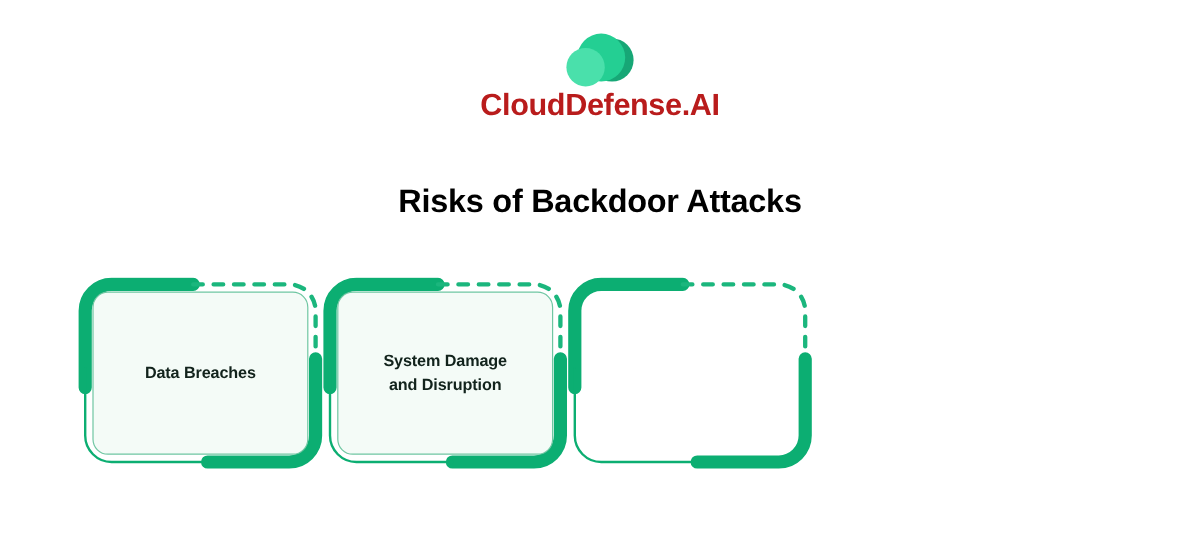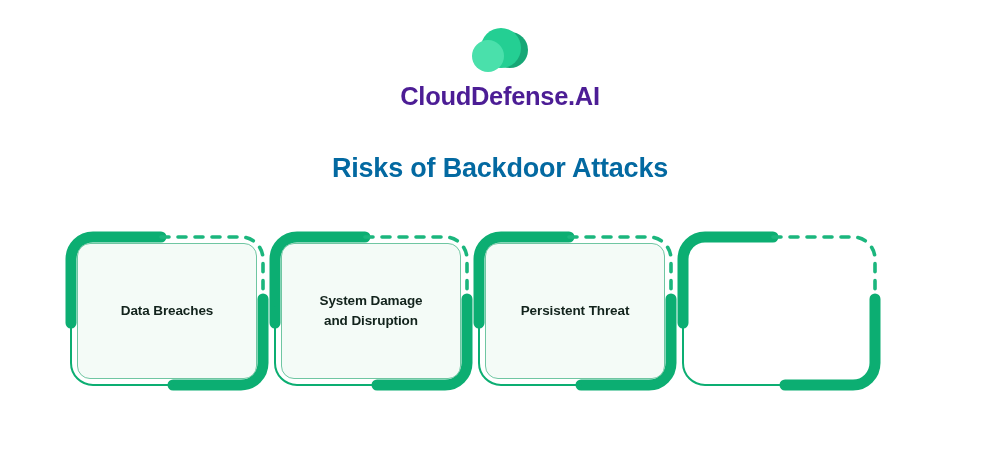--- a/index.html
+++ b/index.html
@@ -32,39 +32,39 @@
     align-items: center;
   }
 
   .logo-mark {
     width: 72px;
     height: 48px;
     display: block;
   }
 
   .brand-name {
-    margin-top: 10px;
+    margin-top: 2px;
     font-size: 25.5px;
     font-weight: 700;
     letter-spacing: -0.3px;
-    color: #4c1d95;
+    color: #b91c1c;
     line-height: 1;
     font-family: "Liberation Sans", sans-serif;
   }
 
   
   .page-title {
     position: absolute;
     top: 152px;
     left: 0;
     width: 1000px;
     text-align: center;
     font-size: 27px;
     font-weight: 700;
-    color: #0369a1;
+    color: #000000;
     letter-spacing: -0.2px;
     line-height: 1.2;
   }
 
   
   .cards {
     position: absolute;
     top: 231px;
     left: 65px;
     width: 876px;
@@ -151,31 +151,20 @@
         <path d="M96 6 L176 6 A22 22 0 0 1 198 28 L198 84" fill="none" stroke="#1bb67d" stroke-width="3.6" stroke-linecap="round" stroke-dasharray="8 9"></path>
         <path d="M198 68 L198 132 A22 22 0 0 1 176 154 L108 154" fill="none" stroke="#0cae72" stroke-width="11" stroke-linecap="round"></path>
         <path d="M108 154 L28 154 A22 22 0 0 1 6 132 L6 76" fill="none" stroke="#0cae72" stroke-width="2" stroke-linecap="round"></path>
       </svg>
       <div class="card-inner">
         <div class="card-label">System Damage
 and Disruption</div>
       </div>
     </div>
 
-    <div class="card">
-      <svg class="card-frame" viewBox="0 0 204 160" xmlns="http://www.w3.org/2000/svg" aria-hidden="true">
-        <path d="M6 92 L6 28 A22 22 0 0 1 28 6 L96 6" fill="none" stroke="#0cae72" stroke-width="11" stroke-linecap="round"></path>
-        <path d="M96 6 L176 6 A22 22 0 0 1 198 28 L198 84" fill="none" stroke="#1bb67d" stroke-width="3.6" stroke-linecap="round" stroke-dasharray="8 9"></path>
-        <path d="M198 68 L198 132 A22 22 0 0 1 176 154 L108 154" fill="none" stroke="#0cae72" stroke-width="11" stroke-linecap="round"></path>
-        <path d="M108 154 L28 154 A22 22 0 0 1 6 132 L6 76" fill="none" stroke="#0cae72" stroke-width="2" stroke-linecap="round"></path>
-      </svg>
-      <div class="card-inner">
-        <div class="card-label">Persistent Threat</div>
-      </div>
-    </div>
 
     <div class="card">
       <svg class="card-frame" viewBox="0 0 204 160" xmlns="http://www.w3.org/2000/svg" aria-hidden="true">
         <path d="M6 92 L6 28 A22 22 0 0 1 28 6 L96 6" fill="none" stroke="#0cae72" stroke-width="11" stroke-linecap="round"></path>
         <path d="M96 6 L176 6 A22 22 0 0 1 198 28 L198 84" fill="none" stroke="#1bb67d" stroke-width="3.6" stroke-linecap="round" stroke-dasharray="8 9"></path>
         <path d="M198 68 L198 132 A22 22 0 0 1 176 154 L108 154" fill="none" stroke="#0cae72" stroke-width="11" stroke-linecap="round"></path>
         <path d="M108 154 L28 154 A22 22 0 0 1 6 132 L6 76" fill="none" stroke="#0cae72" stroke-width="2" stroke-linecap="round"></path>
       </svg>
     </div>
 

